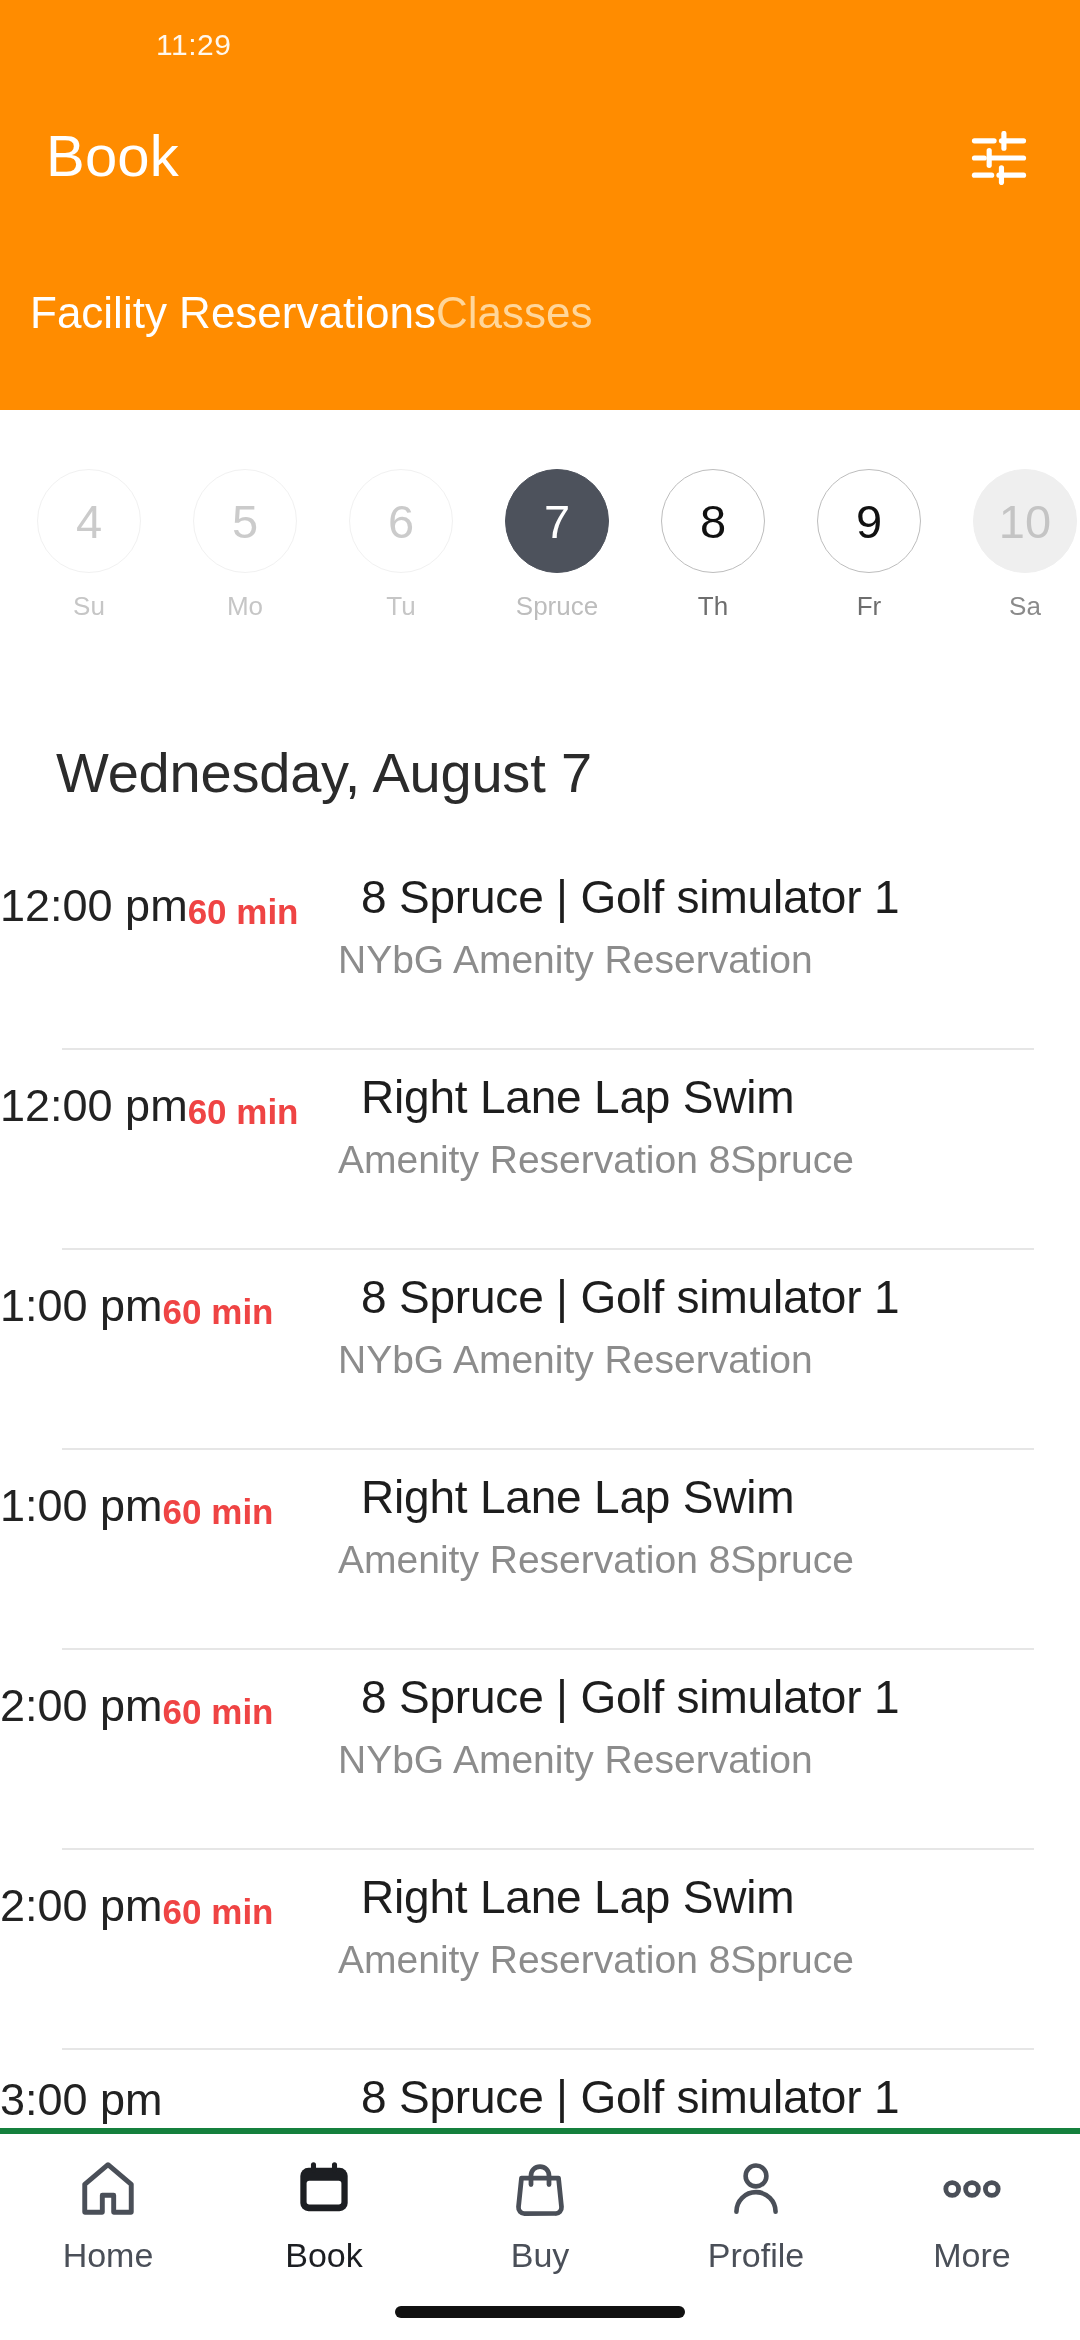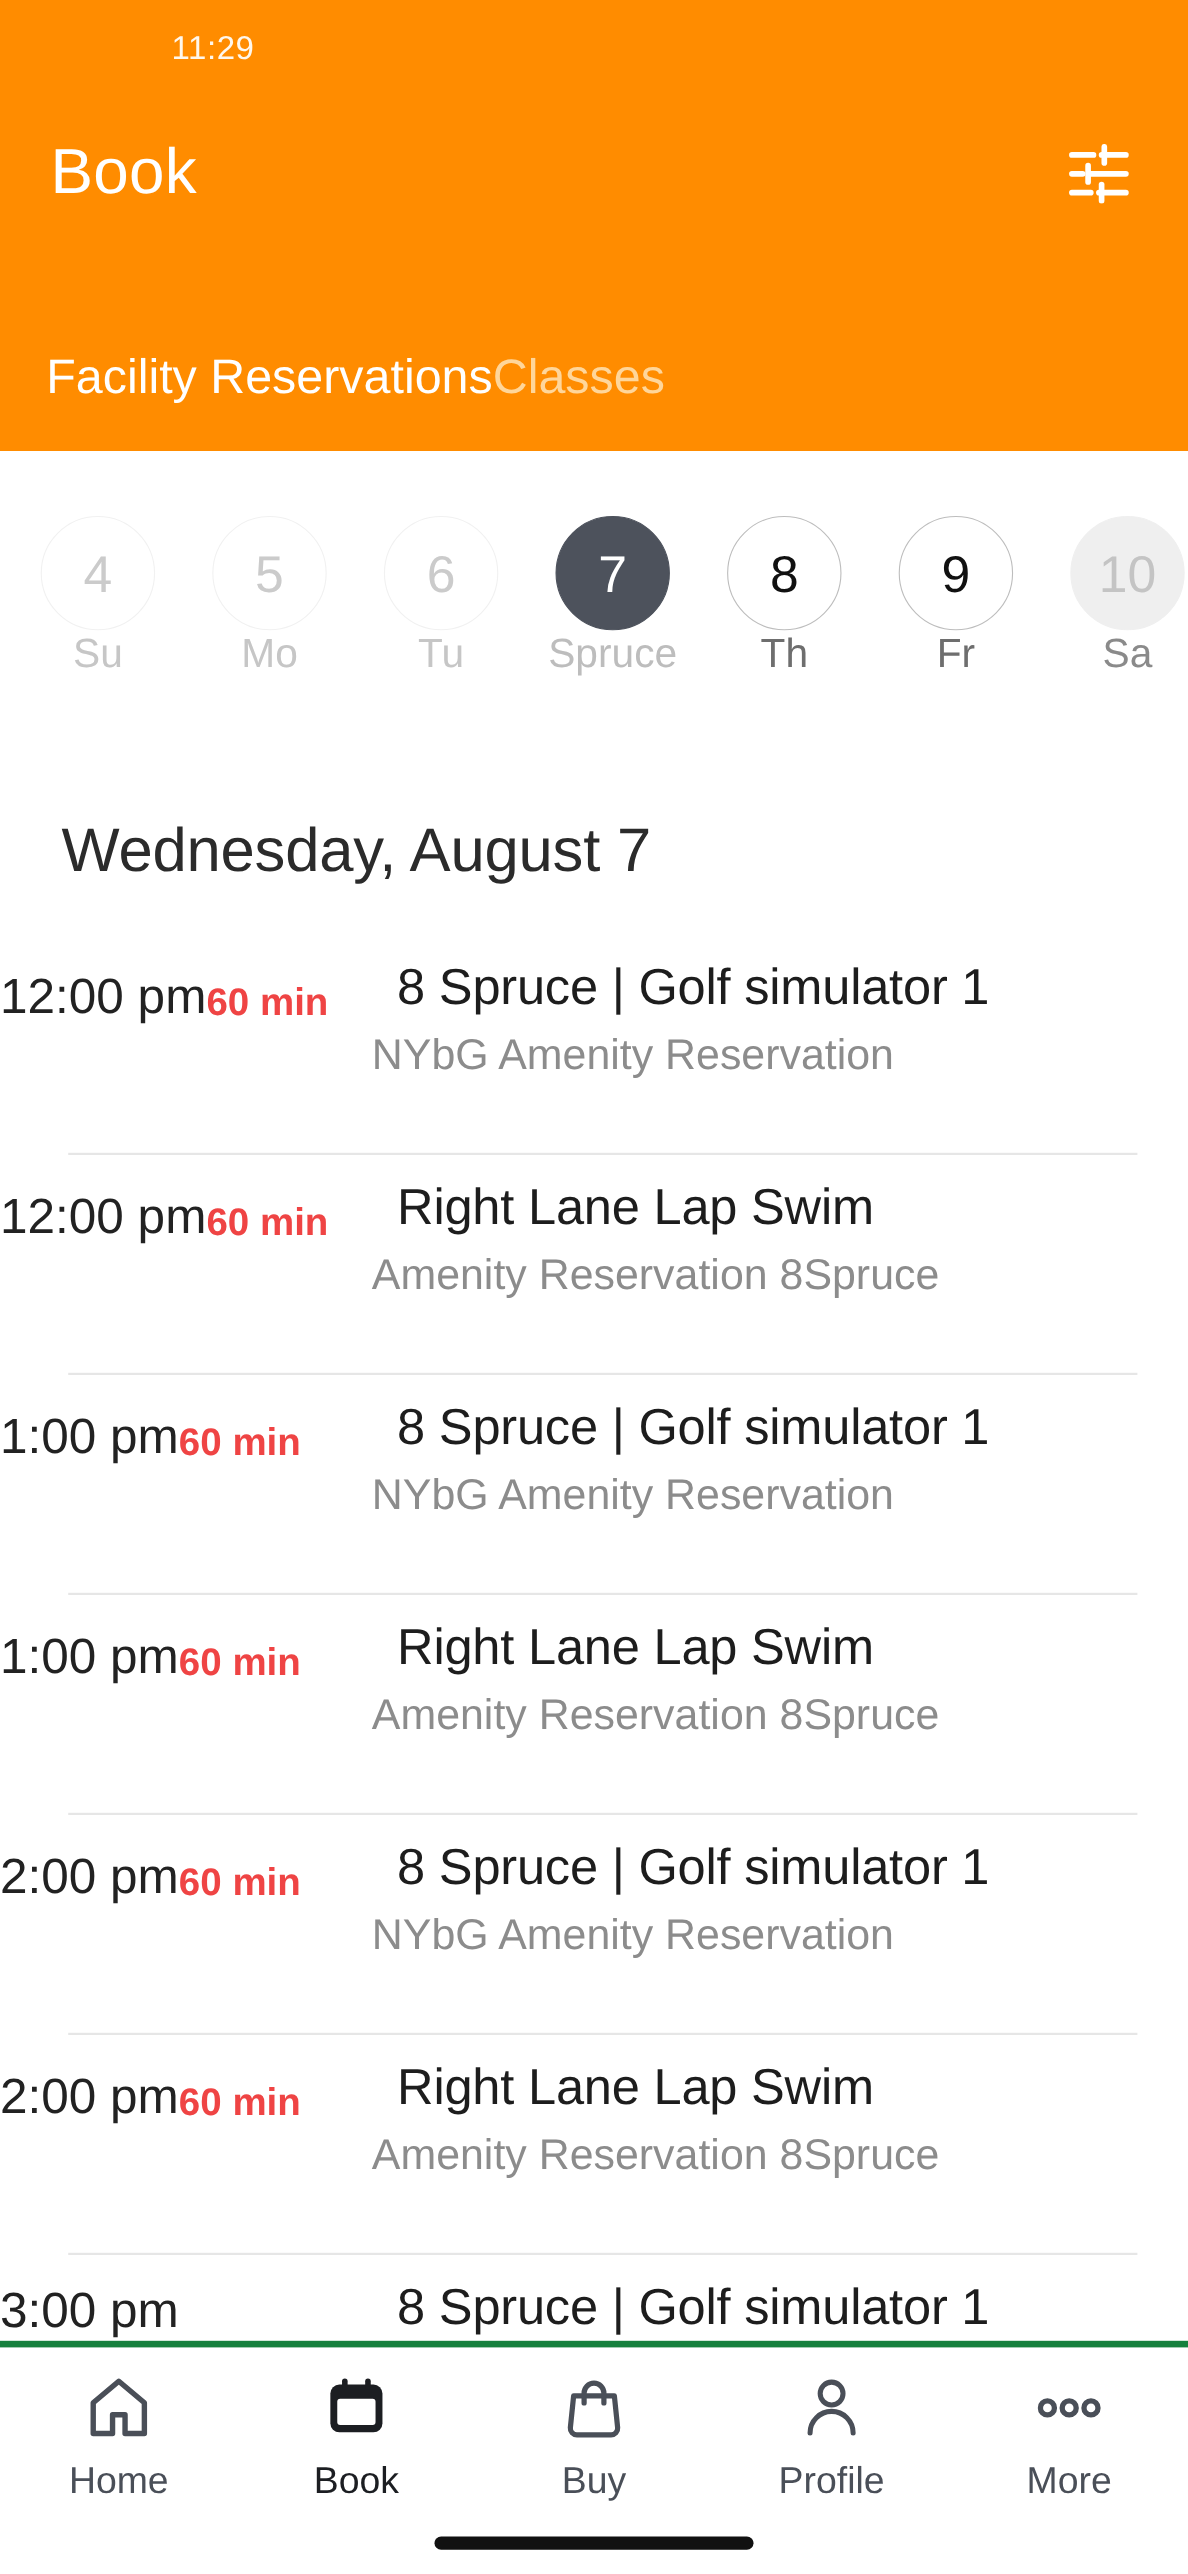--- a/index.html
+++ b/index.html
@@ -39,21 +39,21 @@
   }
   .filter-btn {
     position:absolute; right:36px; top:22px;
     width:90px; height:80px;
     display:flex; align-items:center; justify-content:center;
     cursor:pointer;
   }
 
   .tabs {
     position:absolute; top:285px; left:0; width:1080px; height:86px;
-    display:flex; align-items:flex-end;padding-left:12px;
+    display:flex; align-items:flex-start;
   }
   .tab {
     font-size:44px; line-height:56px; color:#FFFFFF;
     white-space:nowrap; cursor:pointer; font-weight:400;
   }
   .tab.first { margin-left:30px; }
   .tab.inactive { color:#FFD69A; }
 
   
   .datestrip {
@@ -78,21 +78,21 @@
   }
   .daycell.past .daycircle  { border-color:#F1F1F1; color:#CBCBCB; background:#fff; }
   .daycell.past .daylabel   { color:#C6C6C6; }
   .daycell.today .daycircle { background:#4D525C; color:#FFFFFF; border-color:#4D525C; }
   .daycell.today .daylabel  { color:#BDBDBD; }
   .daycell.open .daycircle  { border-color:#BDBDBD; color:#111111; background:#fff; }
   .daycell.open .daylabel   { color:#6E6E6E; }
   .daycell.muted .daycircle { background:#EFEFEF; color:#C4C4C4; border-color:#EFEFEF; }
   .daycell.muted .daylabel  { color:#8A8A8A; }
   .daylabel {
-    font-size:37px; font-weight:400;
+    margin-top:18px; font-size:26px; font-weight:400;
   }
 
   
   .day-heading {
     position:absolute; top:740px; left:56px;
     font-size:56px; color:#2B2B2B; font-weight:400; letter-spacing:-0.2px;
   }
 
   
   .list {

